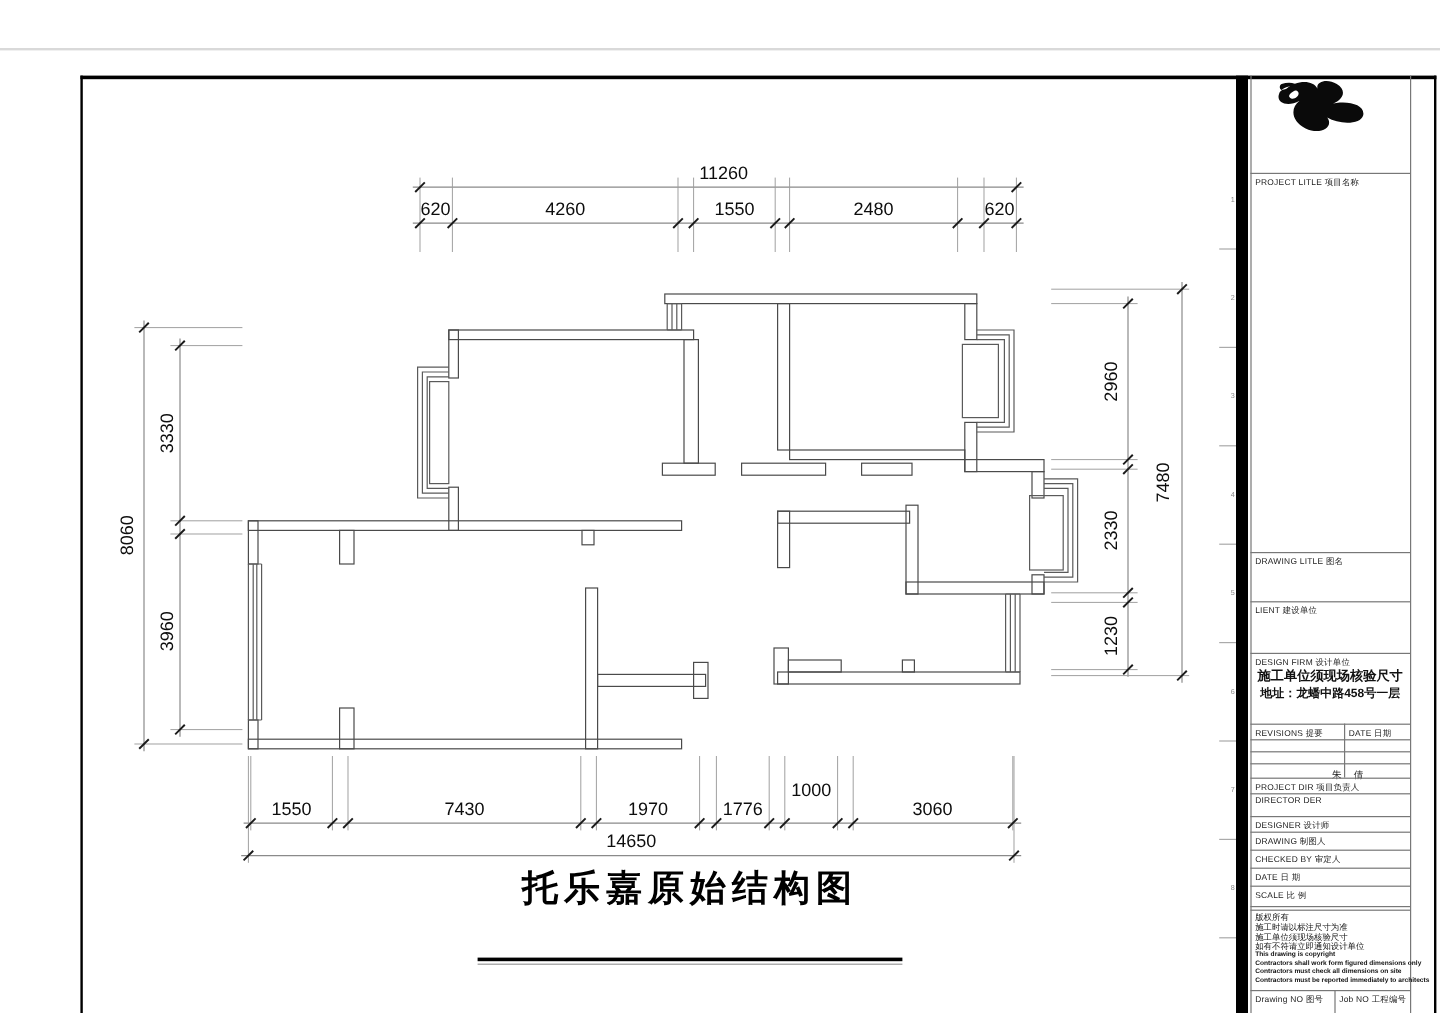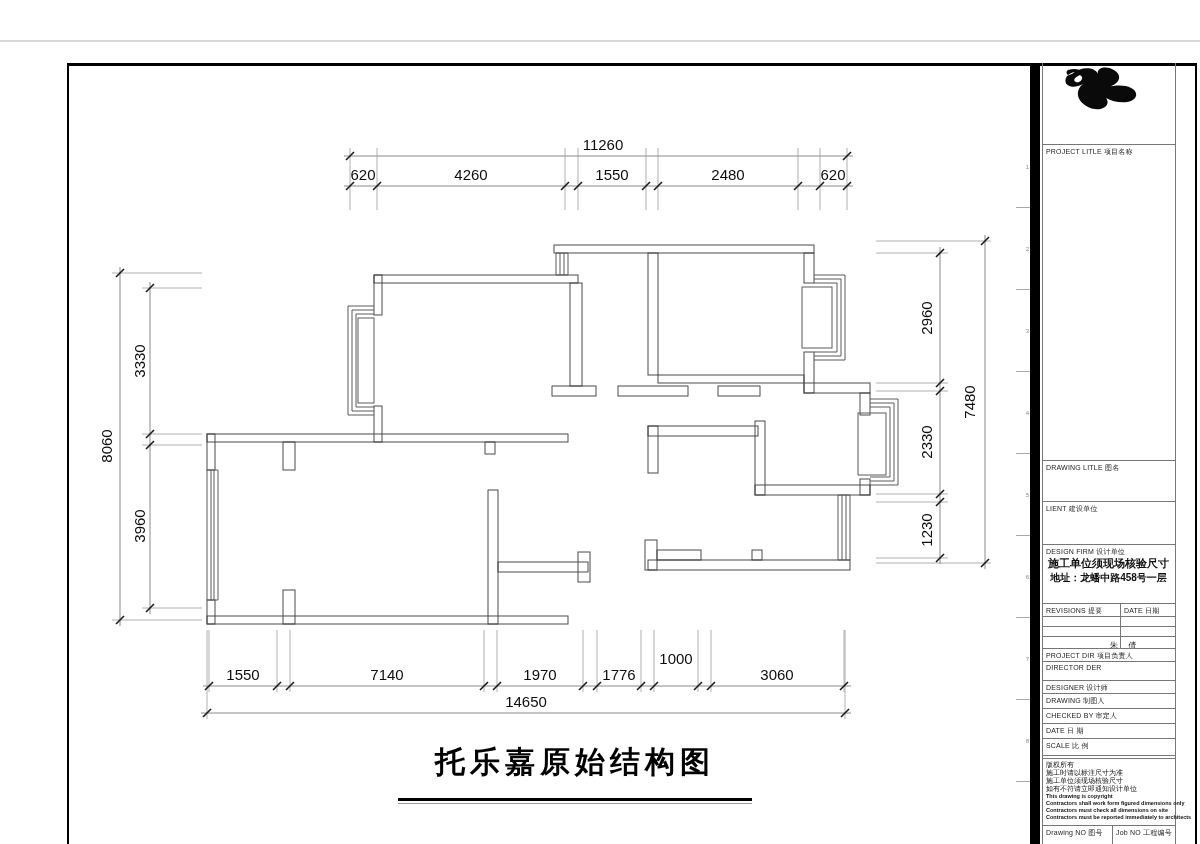--- a/index.html
+++ b/index.html
@@ -12,21 +12,21 @@
   .frame-left{left:67px;top:25px;width:2px;height:793px;background:#000;}
   .frame-right{left:1195px;top:25px;width:2px;height:793px;background:#000;}
   .black-bar{left:1030px;top:25px;width:10px;height:793px;background:#000;}
   .screen-line{left:0;width:1200px;height:2px;background:#d9d9d9;}
   
   .dim{position:absolute;width:90px;height:16px;font-size:15px;line-height:16px;
        text-align:center;color:#0d0d0d;white-space:nowrap;}
   .dim-v{position:absolute;width:90px;height:16px;font-size:15px;line-height:16px;
        text-align:center;color:#0d0d0d;transform:rotate(-90deg);white-space:nowrap;}
   
-  .plan-title{left:395px;top:704px;width:360px;text-align:center;font-size:30px;
+  .plan-title{left:395px;top:682px;width:360px;text-align:center;font-size:30px;
        font-weight:bold;letter-spacing:5px;color:#000;}
   .title-rule{left:398px;top:760px;width:354px;height:3px;background:#000;}
   .title-rule2{left:398px;top:765px;width:354px;height:1px;background:#9a9a9a;}
   
   .sb-line{position:absolute;background:#777;}
   .sb-label{position:absolute;left:1046px;font-size:7px;color:#222;letter-spacing:.2px;white-space:nowrap;}
   .sb-label.right{left:1124px;}
   .brand{left:1042px;top:72px;width:133px;text-align:center;font-size:25px;font-weight:600;
          letter-spacing:9px;color:#000;text-indent:9px;}
   .firm{left:1042px;top:518px;width:133px;text-align:center;font-size:11px;font-weight:600;color:#111;}
@@ -205,21 +205,21 @@
   </svg>
 
   <div class="dim" style="left:558px;top:99px">11260</div>
   <div class="dim" style="left:318px;top:129px">620</div>
   <div class="dim" style="left:426px;top:129px">4260</div>
   <div class="dim" style="left:567px;top:129px">1550</div>
   <div class="dim" style="left:683px;top:129px">2480</div>
   <div class="dim" style="left:788px;top:129px">620</div>
 
   <div class="dim" style="left:198px;top:629px">1550</div>
-  <div class="dim" style="left:342px;top:629px">7140</div>
+  <div class="dim" style="left:342px;top:629px">7430</div>
   <div class="dim" style="left:495px;top:629px">1970</div>
   <div class="dim" style="left:574px;top:629px">1776</div>
   <div class="dim" style="left:631px;top:613px">1000</div>
   <div class="dim" style="left:732px;top:629px">3060</div>
   <div class="dim" style="left:481px;top:656px">14650</div>
 
   <div class="dim-v" style="left:62px;top:400px">8060</div>
   <div class="dim-v" style="left:95px;top:315px">3330</div>
   <div class="dim-v" style="left:95px;top:480px">3960</div>
 

